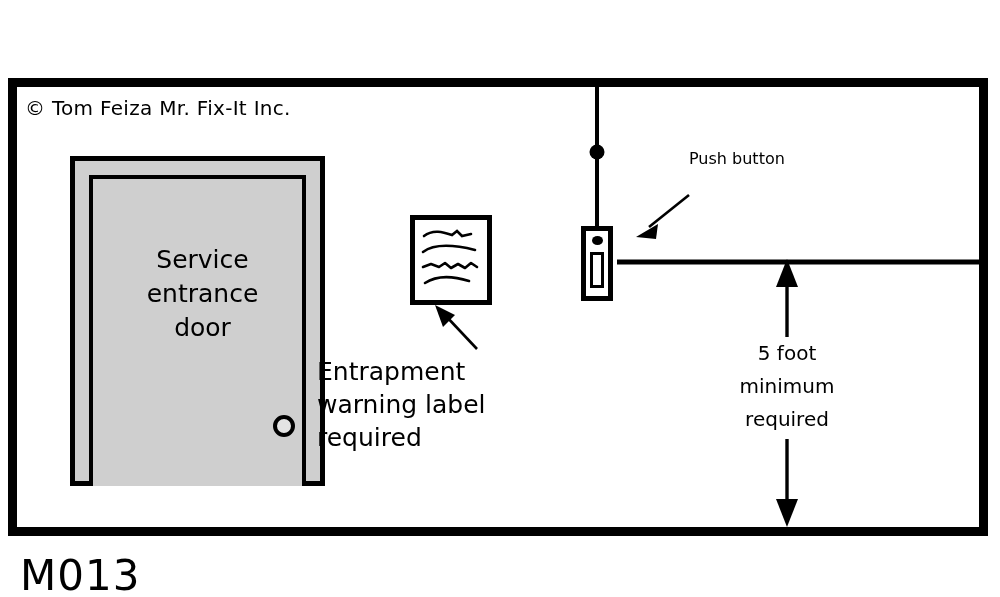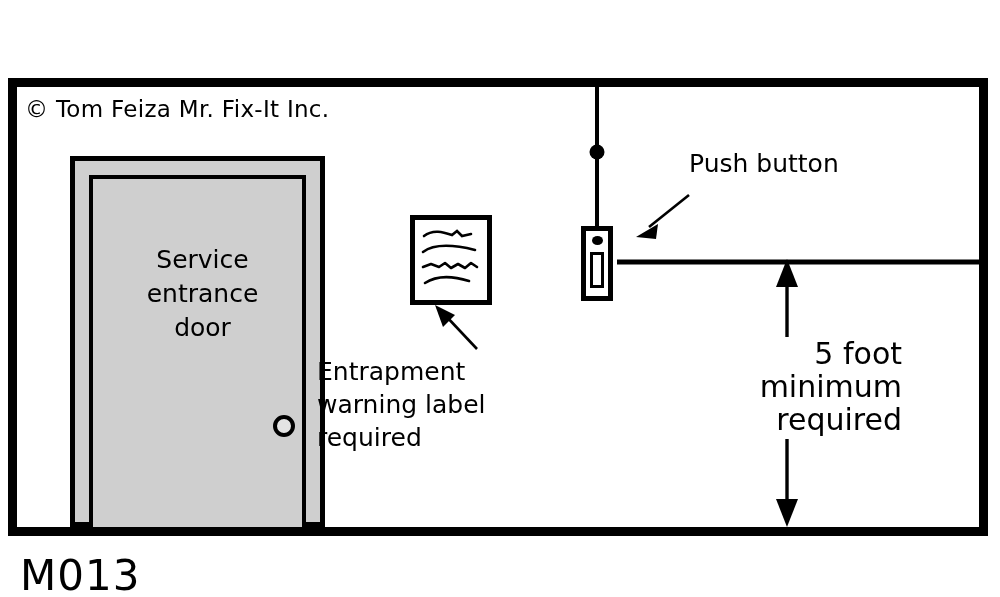--- a/index.html
+++ b/index.html
@@ -67,31 +67,31 @@
   .hand {
     font-family: "DejaVu Sans", sans-serif;
     color: #000000;
     font-weight: 400;
     white-space: pre;
   }
   #copyright {
     position: absolute;
     left: 8px;
     top: 9px;
-    font-size: 23px;
+    font-size: 20px;
     letter-spacing: 0.3px;
   }
 
   
   #door-outer {
     position: absolute;
     left: 53px;
     top: 69px;
     width: 255px;
-    height: 371px;
+    height: 330px;
     box-sizing: border-box;
     background: #cfcfcf;
     border: 5px solid #000000;
   }
   #door-inner {
     position: absolute;
     left: 14px;
     top: 14px;
     right: 14px;
     bottom: -5px;
@@ -169,32 +169,32 @@
     width: 14px;
     height: 36px;
     box-sizing: border-box;
     border: 3px solid #000000;
     background: #ffffff;
   }
   #push-caption {
     position: absolute;
     left: 672px;
     top: 62px;
-    font-size: 25px;
+    font-size: 16px;
     white-space: nowrap;
   }
 
   
   #dim-caption {
     position: absolute;
     left: 655px;
     top: 250px;
     width: 230px;
-    text-align: right;
-    font-size: 30px;
+    text-align: center;
+    font-size: 20px;
     line-height: 33px;
   }
 
   
   #plate-code {
     position: absolute;
     left: 20px;
     top: 545px;
     font-size: 42px;
     letter-spacing: 1px;

